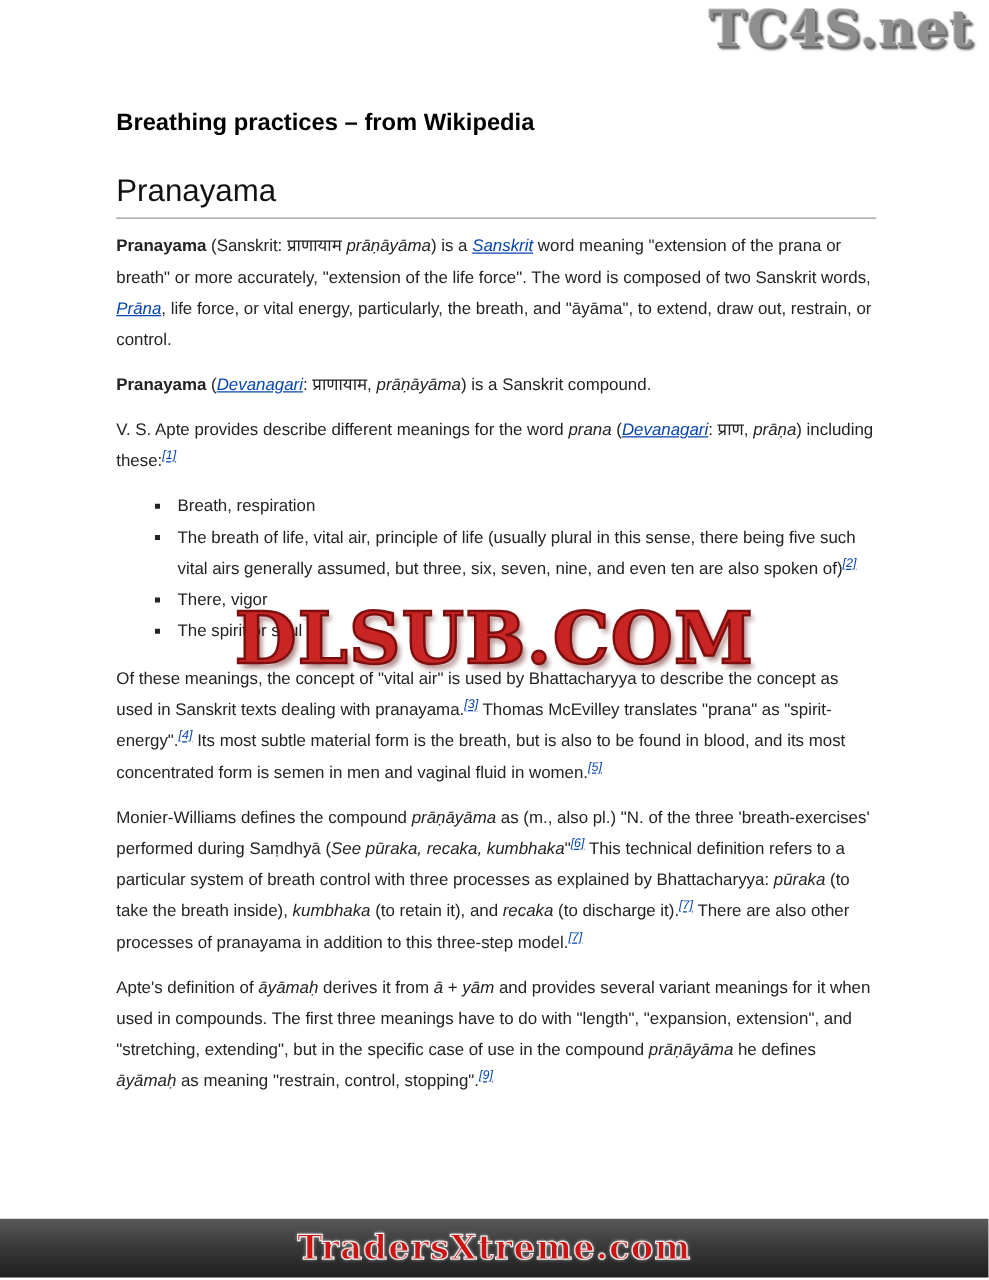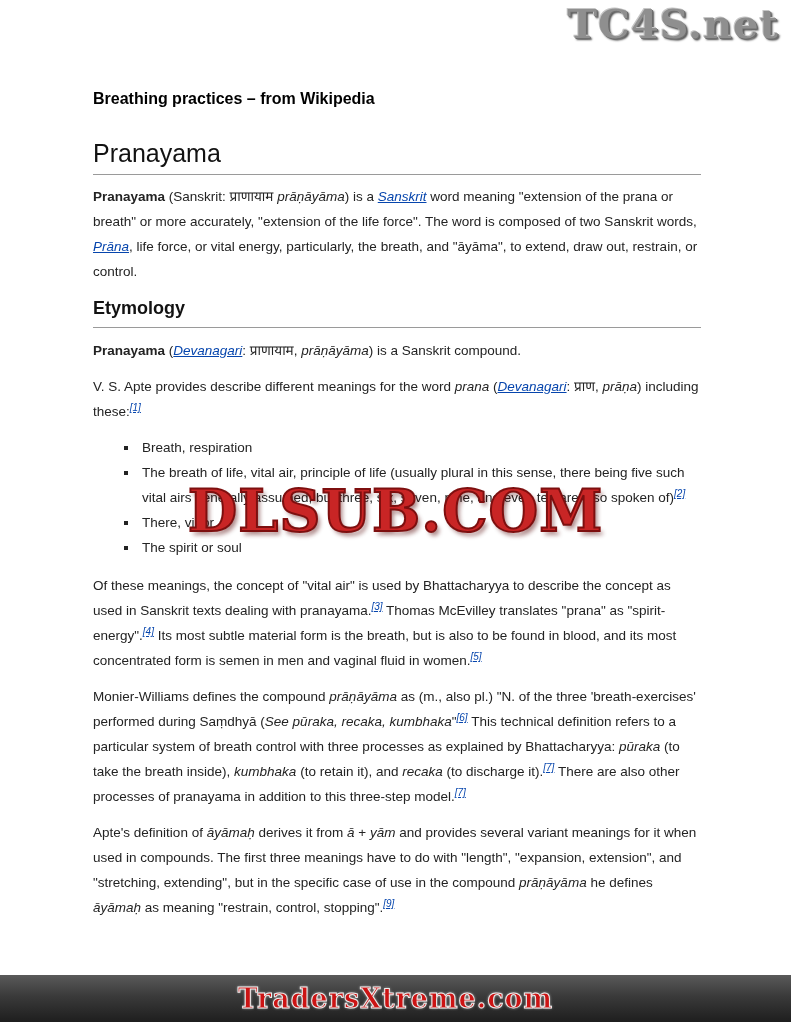--- a/index.html
+++ b/index.html
@@ -12,21 +12,21 @@
     background: #ffffff;
     overflow: hidden;
   }
   .content {
     padding: 86px 90px 0 93px;
     color: #232323;
     font-size: 13.5px;
     line-height: 25px;
   }
   .doc-title {
-    font-size: 16px;
+    font-size: 19px;
     font-weight: bold;
     color: #000;
     margin: 0 0 30px 0;
   }
   h1 {
     font-size: 25px;
     font-weight: 400;
     color: #121212;
     border-bottom: 1px solid #9a9a9a;
     padding-bottom: 8px;
@@ -111,21 +111,20 @@
 
 <div class="page">
 
   <div class="wm-top">TC4S.net</div>
 
   <div class="content">
     <div class="doc-title">Breathing practices – from Wikipedia</div>
     <div>
         <h1><span>Pranayama</span></h1>
         <p><span style="font-weight: bold;">Pranayama</span><span> (Sanskrit: प्राणायाम </span><span style="font-style: italic;">prāṇāyāma</span><span>) is a </span><a href="#">Sanskrit</a><span> word meaning "extension of the prana or breath" or more accurately, "extension of the life force". The word is composed of two Sanskrit words, </span><a href="#">Prāna</a><span>, life force, or vital energy, particularly, the breath, and "āyāma", to extend, draw out, restrain, or control.</span></p>
-        <h2><span>Etymology</span></h2>
         <p><span style="font-weight: bold;">Pranayama</span><span> (</span><a href="#">Devanagari</a><span>: प्राणायाम, </span><span style="font-style: italic;">prāṇāyāma</span><span>) is a Sanskrit compound.</span></p>
         <p><span>V. S. Apte provides describe different meanings for the word </span><span style="font-style: italic;">prana</span><span> (</span><a href="#">Devanagari</a><span>: प्राण, </span><span style="font-style: italic;">prāṇa</span><span>) including these:</span><sup><a href="#">[1]</a></sup></p>
         <ul>
           <li><span>Breath, respiration</span></li>
           <li><span>The breath of life, vital air, principle of life (usually plural in this sense, there being five such vital airs generally assumed, but three, six, seven, nine, and even ten are also spoken of)</span><sup><a href="#">[2]</a></sup></li>
           <li><span>There, vigor</span></li>
           <li><span>The spirit or soul</span></li>
         </ul>
         <p><span>Of these meanings, the concept of "vital air" is used by Bhattacharyya to describe the concept as used in Sanskrit texts dealing with pranayama.</span><sup><a href="#">[3]</a></sup><span> Thomas McEvilley translates "prana" as "spirit-energy".</span><sup><a href="#">[4]</a></sup><span> Its most subtle material form is the breath, but is also to be found in blood, and its most concentrated form is semen in men and vaginal fluid in women.</span><sup><a href="#">[5]</a></sup></p>
         <p><span>Monier-Williams defines the compound </span><span style="font-style: italic;">prāṇāyāma</span><span> as (m., also pl.) "N. of the three 'breath-exercises' performed during Saṃdhyā (</span><span style="font-style: italic;">See pūraka, recaka, kumbhaka</span><span>"</span><sup><a href="#">[6]</a></sup><span> This technical definition refers to a particular system of breath control with three processes as explained by Bhattacharyya: </span><span style="font-style: italic;">pūraka</span><span> (to take the breath inside), </span><span style="font-style: italic;">kumbhaka</span><span> (to retain it), and </span><span style="font-style: italic;">recaka</span><span> (to discharge it).</span><sup><a href="#">[7]</a></sup><span> There are also other processes of pranayama in addition to this three-step model.</span><sup><a href="#">[7]</a></sup></p>

